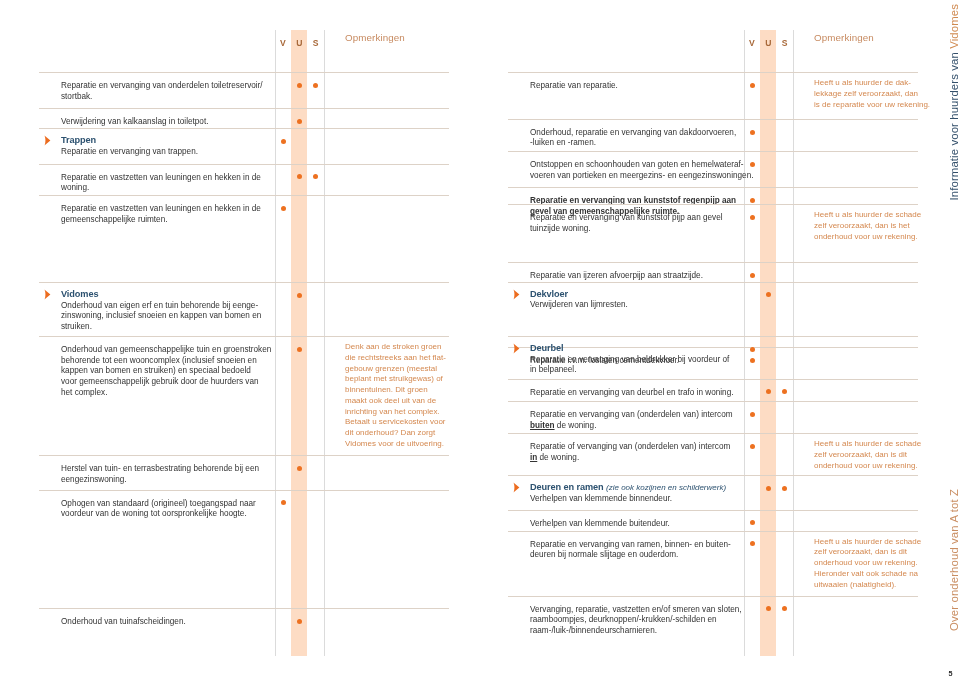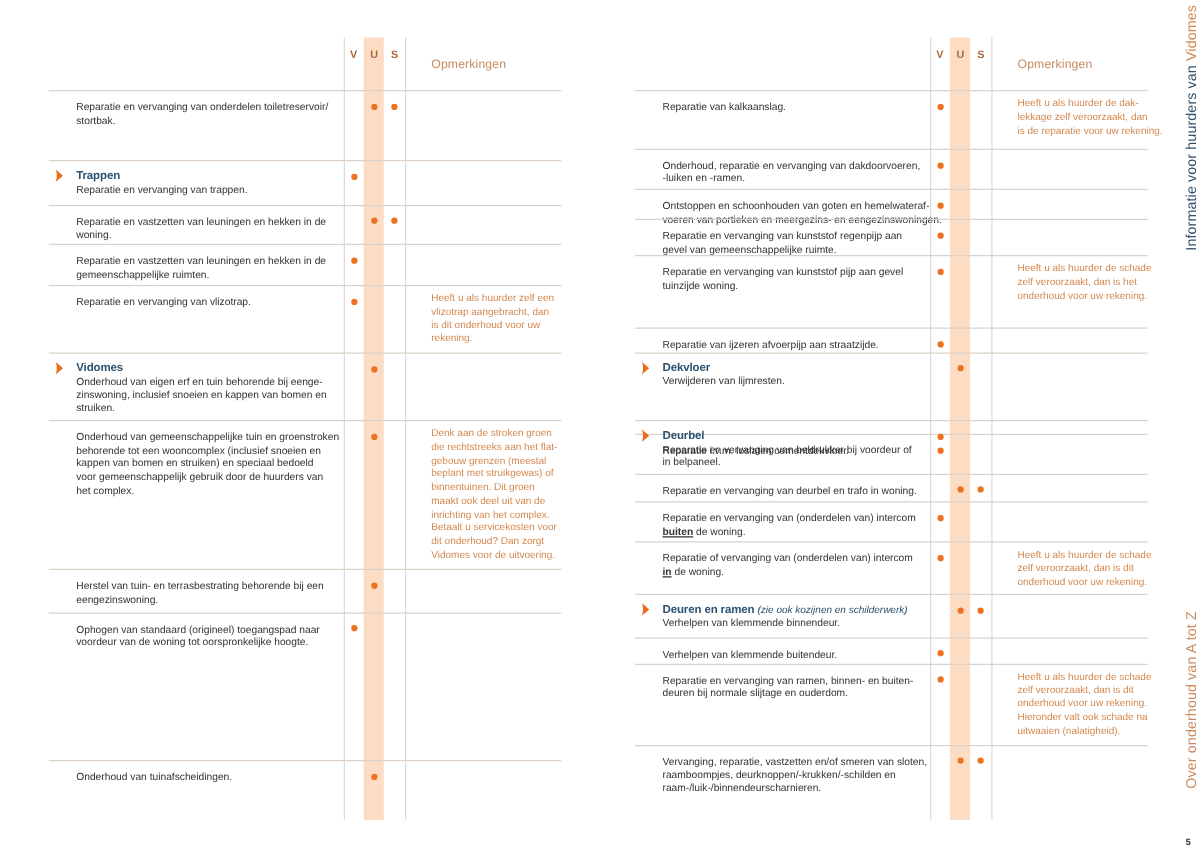--- a/index.html
+++ b/index.html
@@ -12,21 +12,21 @@
 
   .band{position:absolute;left:252.1px;top:2.4px;width:16.2px;height:625.6px;background:#FDDCC4;}
   .vline{position:absolute;top:2.4px;width:1px;height:625.6px;background:#DBDBDB;}
   .vline.v1{left:236px;}
   .vline.v2{left:285px;}
 
   .colhdr{position:absolute;top:10.1px;font-size:8.6px;font-weight:bold;color:#A8693A;}
   .colhdr.cv{left:236.8px;width:14px;text-align:center;}
   .colhdr.cu{left:252.4px;width:16px;text-align:center;}
   .colhdr.cs{left:269.7px;width:14px;text-align:center;}
-  .colhdr.crem{left:306px;font-size:9.8px;font-weight:normal;color:#C78A60;top:18px;letter-spacing:.1px;}
+  .colhdr.crem{left:306px;font-size:9.8px;font-weight:normal;color:#C78A60;top:4px;letter-spacing:.1px;}
 
   .row{position:absolute;left:0;width:410px;box-sizing:border-box;}
   .row.rule{border-top:1px solid #DDD2C7;}
   .desc{position:absolute;left:22px;top:8.1px;width:260px;font-size:8.2px;line-height:10.6px;
         color:#333333;white-space:nowrap;}
   .cmt{position:absolute;left:306px;top:5.1px;width:150px;font-size:8.0px;line-height:10.7px;
        color:#D4884F;white-space:nowrap;}
   .desc.hashd{top:6.1px;}
   .hd{display:block;color:#2D5270;font-size:9.2px;font-weight:bold;line-height:11.6px;letter-spacing:-.1px;}
   .hdnote{color:#2D5270;font-size:8.0px;font-weight:normal;font-style:italic;letter-spacing:0;}
@@ -54,20 +54,26 @@
 <div class="colhdr cu">U</div>
 <div class="colhdr cs">S</div>
 <div class="colhdr crem">Opmerkingen</div>
 <div class="row rule" style="top:44.4px;height:35.8px;">
 <div class="desc">
 <span class="dtext">Reparatie en vervanging van onderdelen toiletreservoir/<br>stortbak.</span>
 </div>
 <div class="dot du" style="top:9.9px;"></div>
 <div class="dot ds" style="top:9.9px;"></div>
 </div>
+<div class="row rule" style="top:80.2px;height:20.1px;">
+<div class="desc">
+<span class="dtext">Verwijdering van kalkaanslag in toiletpot.</span>
+</div>
+<div class="dot du" style="top:9.9px;"></div>
+</div>
 <div class="row rule" style="top:100.3px;height:35.2px;">
 <span class="arrow"><svg width="7" height="11" viewBox="0 0 7 11">
             <path d="M0.4 0.4 C1.75 2.6 1.75 8.4 0.4 10.6 L6.4 5.5 Z" fill="#EC6C1F"></path>
           </svg></span>
 <div class="desc hashd">
 <span class="hd"><span>Trappen</span>
 </span>
 <span class="dtext">Reparatie en vervanging van trappen.</span>
 </div>
 <div class="dot dv" style="top:9.9px;"></div>
@@ -76,27 +82,20 @@
 <div class="desc">
 <span class="dtext">Reparatie en vastzetten van leuningen en hekken in de<br>woning.</span>
 </div>
 <div class="dot du" style="top:9.9px;"></div>
 <div class="dot ds" style="top:9.9px;"></div>
 </div>
 <div class="row rule" style="top:167.0px;height:32.9px;">
 <div class="desc">
 <span class="dtext">Reparatie en vastzetten van leuningen en hekken in de<br>gemeenschappelijke ruimten.</span>
 </div>
-<div class="dot dv" style="top:9.9px;"></div>
-</div>
-<div class="row rule" style="top:199.9px;height:54.2px;">
-<div class="desc">
-<span class="dtext">Reparatie en vervanging van vlizotrap.</span>
-</div>
-<div class="cmt">Heeft u als huurder zelf een<br>vlizotrap aangebracht, dan<br>is dit onderhoud voor uw<br>rekening.</div>
 <div class="dot dv" style="top:9.9px;"></div>
 </div>
 <div class="row rule" style="top:254.1px;height:54.1px;">
 <span class="arrow"><svg width="7" height="11" viewBox="0 0 7 11">
             <path d="M0.4 0.4 C1.75 2.6 1.75 8.4 0.4 10.6 L6.4 5.5 Z" fill="#EC6C1F"></path>
           </svg></span>
 <div class="desc hashd">
 <span class="hd"><span>Vidomes</span>
 </span>
 <span class="dtext">Onderhoud van eigen erf en tuin behorende bij eenge-<br>zinswoning, inclusief snoeien en kappen van bomen en<br>struiken.</span>
@@ -132,38 +131,38 @@
 <div class="tbl right">
 <div class="band"></div>
 <div class="vline v1"></div>
 <div class="vline v2"></div>
 <div class="colhdr cv">V</div>
 <div class="colhdr cu">U</div>
 <div class="colhdr cs">S</div>
 <div class="colhdr crem">Opmerkingen</div>
 <div class="row rule" style="top:44.4px;height:46.4px;">
 <div class="desc">
-<span class="dtext">Reparatie van kalkaanslag.</span>
+<span class="dtext">Reparatie van reparatie.</span>
 </div>
 <div class="cmt">Heeft u als huurder de dak-<br>lekkage zelf veroorzaakt, dan<br>is de reparatie voor uw rekening.</div>
 <div class="dot dv" style="top:9.9px;"></div>
 </div>
 <div class="row rule" style="top:90.8px;height:32.1px;">
 <div class="desc">
 <span class="dtext">Onderhoud, reparatie en vervanging van dakdoorvoeren,<br>-luiken en -ramen.</span>
 </div>
 <div class="dot dv" style="top:9.9px;"></div>
 </div>
 <div class="row rule" style="top:122.9px;height:31.9px;">
 <div class="desc">
 <span class="dtext">Ontstoppen en schoonhouden van goten en hemelwateraf-<br>voeren van portieken en meergezins- en eengezinswoningen.</span>
 </div>
 <div class="dot dv" style="top:9.9px;"></div>
 </div>
-<div class="row rule" style="top:147px;height:34.2px;">
+<div class="row rule" style="top:159px;height:34.2px;font-weight:bold;">
 <div class="desc">
 <span class="dtext">Reparatie en vervanging van kunststof regenpijp aan<br>gevel van gemeenschappelijke ruimte.</span>
 </div>
 <div class="dot dv" style="top:9.9px;"></div>
 </div>
 <div class="row rule" style="top:176px;height:45.0px;">
 <div class="desc">
 <span class="dtext">Reparatie en vervanging van kunststof pijp aan gevel<br>tuinzijde woning.</span>
 </div>
 <div class="cmt">Heeft u als huurder de schade<br>zelf veroorzaakt, dan is het<br>onderhoud voor uw rekening.</div>

